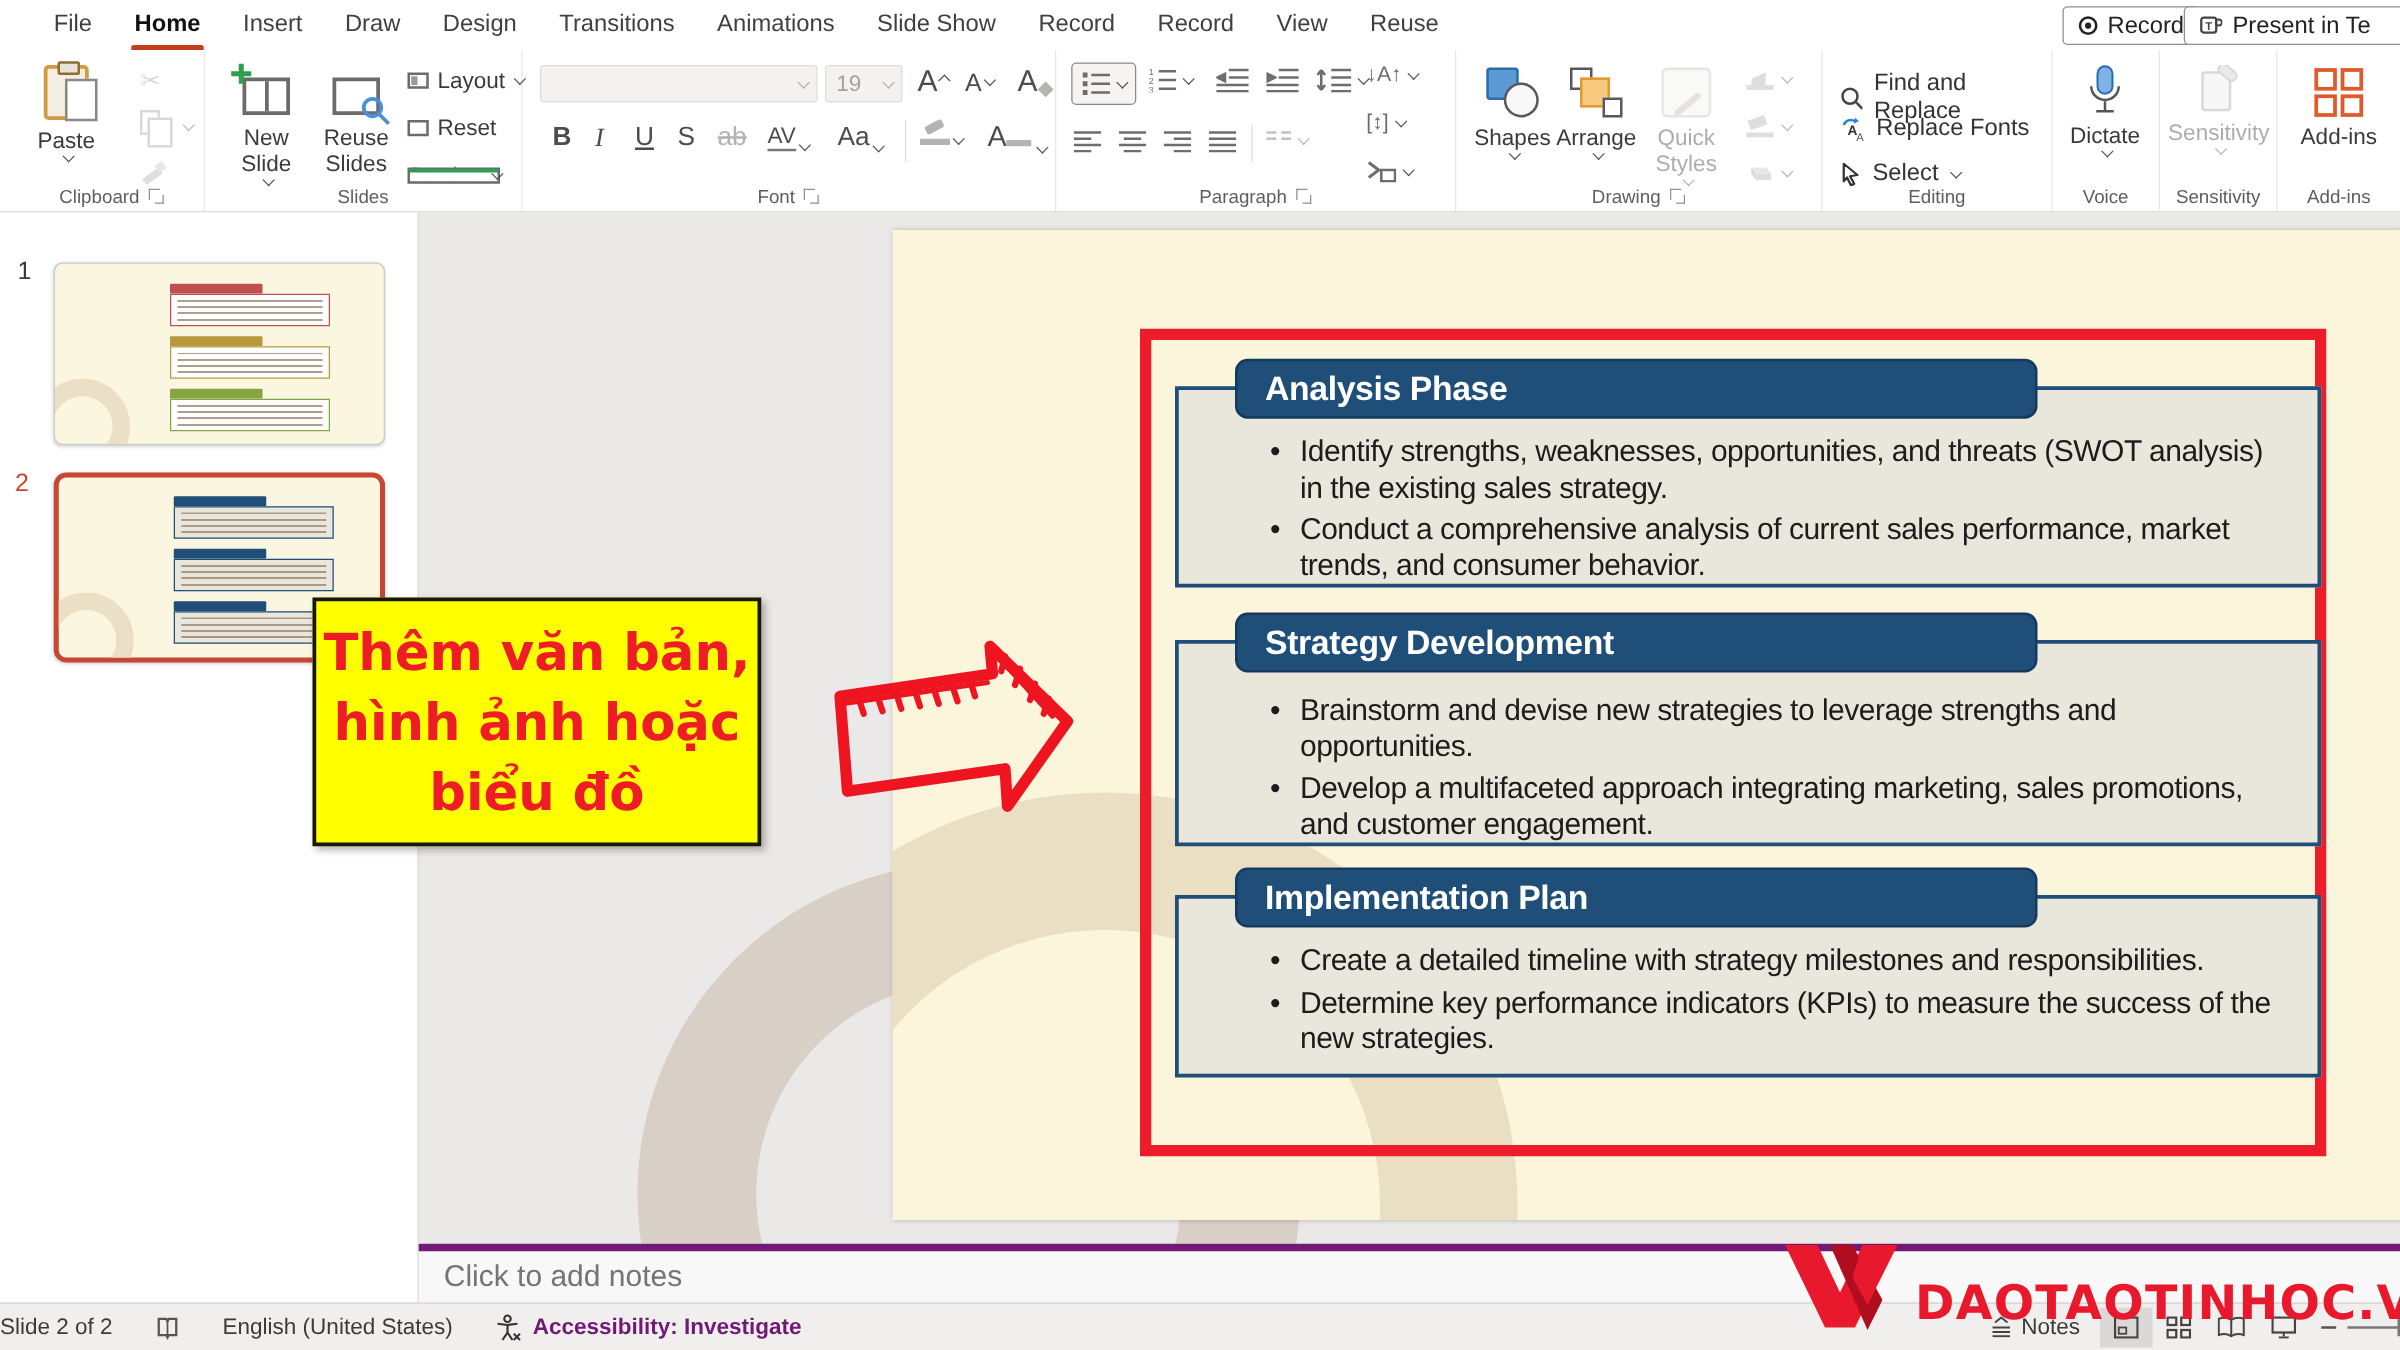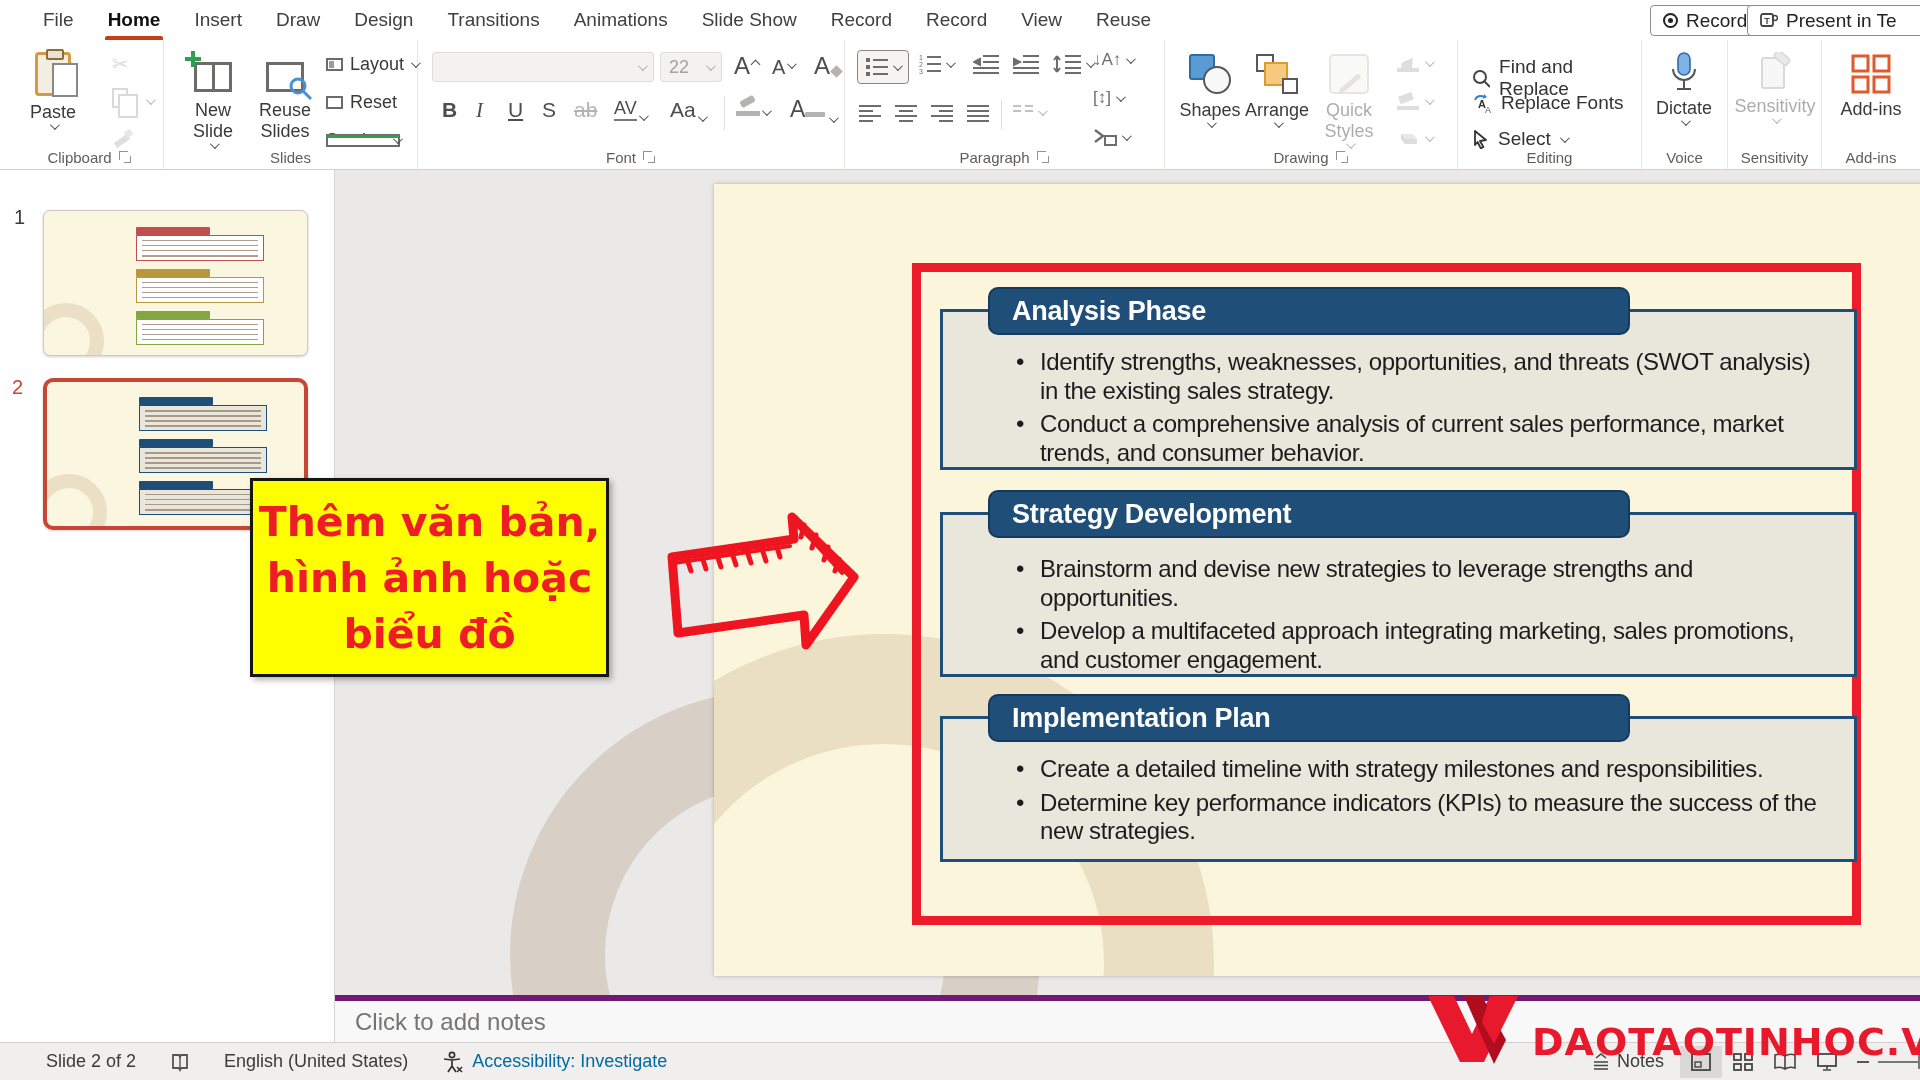--- a/index.html
+++ b/index.html
@@ -213,21 +213,21 @@
           <span>Slides</span>
         </div>
     </div>
 
     <div class="grp" style="left:418px; width:427px;">
       <div class="combo" style="left:14px; top:12px; width:222px;">
           <span></span>
           <span class="chev dis"></span>
         </div>
       <div class="combo" style="left:242px; top:12px; width:62px;">
-          <span>22</span>
+          <span>19</span>
           <span class="chev dis"></span>
         </div>
       <div class="fbtn" style="left:316px; top:12px; font-size:24px;">
           <span>A</span>
           <span class="chev up" style="margin-bottom:12px;"></span>
         </div>
       <div class="fbtn" style="left:354px; top:16px; font-size:20px;">
           <span>A</span>
           <span class="chev" style="margin-bottom:10px;"></span>
         </div>
@@ -611,39 +611,39 @@
       <path stroke-width="4" d="M140 22l44 48"></path>
       <path stroke-width="5" d="M146 22l-3 12M158 32l-4 13M170 44l-4 13M181 56l-4 12"></path>
     </g>
   </svg>
 
   <div class="notesbar">
     <span>Click to add notes</span>
   </div>
 
   <div class="statusbar">
-    <span class="st-item" style="margin-left:46px;text-align:right;">
+    <span class="st-item" style="text-align:right;">
         <span>Slide 2 of 2</span>
       </span>
     <span class="st-item">
       <svg width="20" height="20">
           <path d="M3 3h6l1 2 1-2h6v13h-6l-1 2-1-2H3z" fill="none" stroke="#555" stroke-width="1.8"></path>
           <path d="M10 5v11" stroke="#555" stroke-width="1.4"></path>
         </svg>
     </span>
     <span class="st-item">
         <span>English (United States)</span>
       </span>
     <span class="st-item">
       <svg width="22" height="22">
           <circle cx="10" cy="4" r="2.6" fill="none" stroke="#333" stroke-width="1.7"></circle>
           <path d="M2 8l8 1 8-1M10 9v6M10 15l-4 6M10 15l4 6" fill="none" stroke="#333" stroke-width="1.7"></path>
           <path d="M15 16l5 5M20 16l-5 5" stroke="#333" stroke-width="1.6"></path>
         </svg>
-      <span style="font-weight:normal; color:#0369a1;">Accessibility: Investigate</span>
+      <span style="font-weight:bold; color:#701a75;">Accessibility: Investigate</span>
     </span>
     <span style="flex:1;"></span>
     <span class="st-item" style="margin-right:16px;">
       <svg width="16" height="17">
           <path d="M3 5l5-4 5 4M1 9h14M1 12.5h14M1 16h14" fill="none" stroke="#444" stroke-width="1.6"></path>
         </svg>
       <span>Notes</span>
     </span>
     <span class="viewbtn sel">
       <svg width="20" height="18">

